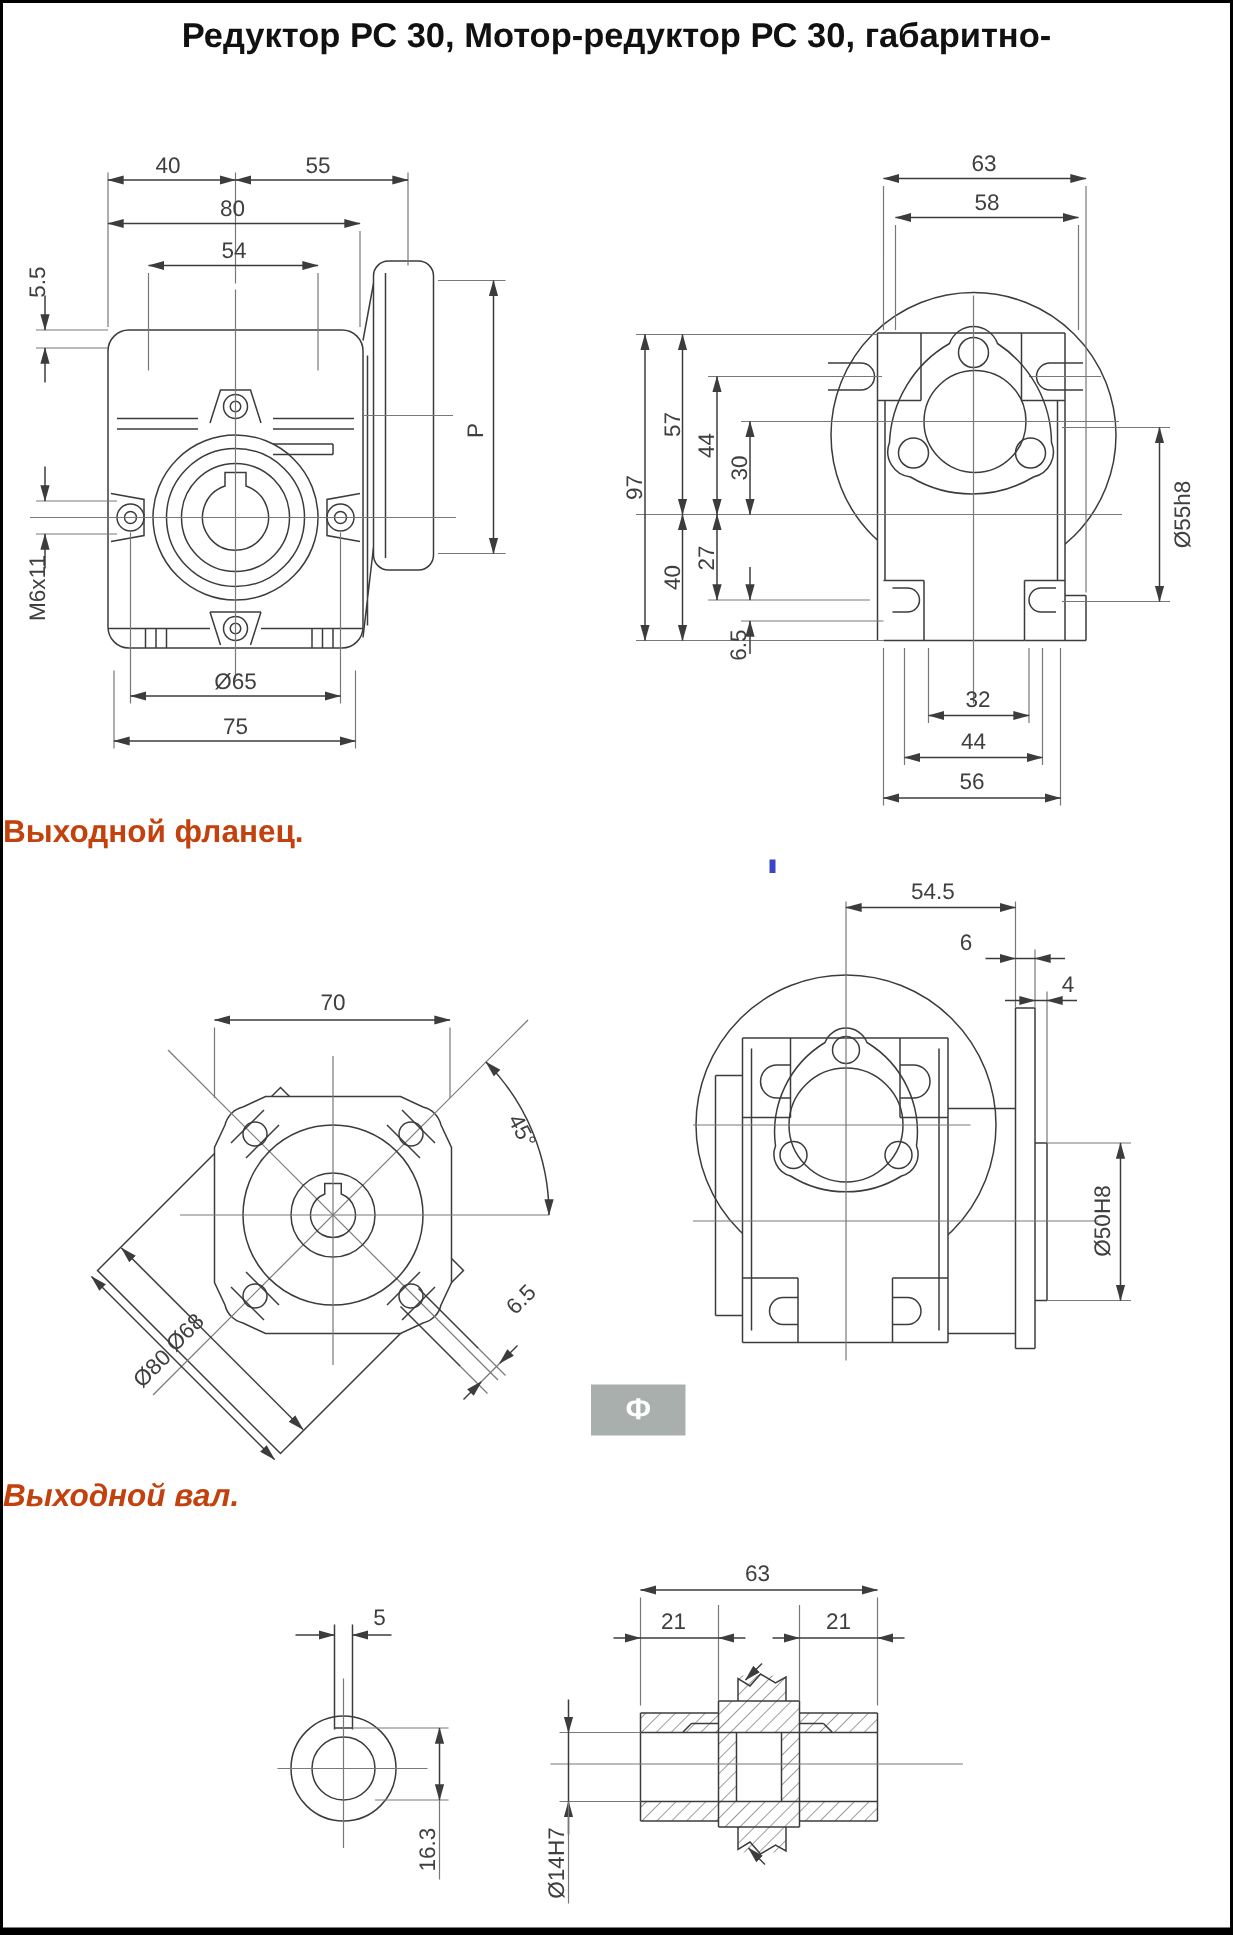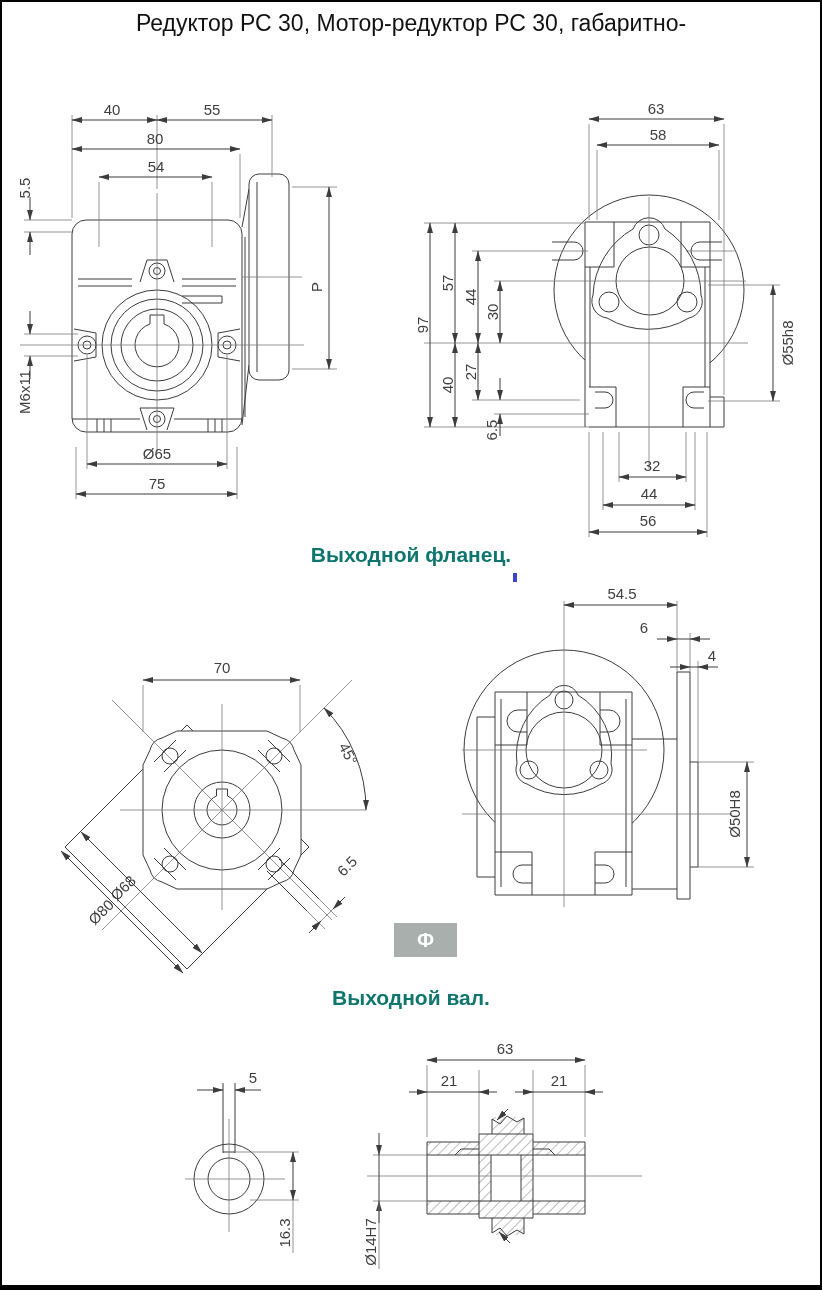--- a/index.html
+++ b/index.html
@@ -2,25 +2,25 @@
 <html><head>
 <meta charset="utf-8">
 <style>
   html,body{margin:0;padding:0;background:#e8e8e8;}
   #frame{
     position:relative;width:818px;height:1283px;background:#fff;
     border:2px solid #000;border-bottom-width:5px;overflow:hidden;
     font-family:"Liberation Sans",sans-serif;
   }
   #title{position:absolute;top:6px;left:0;width:100%;text-align:center;
-    font-size:23px;font-weight:400;color:#111;line-height:30px;}
-  .section-title{position:absolute;width:100%;text-align:center;
-    font-size:21px;font-weight:700;color:#0f766e;}
+    font-size:23px;font-weight:700;color:#111;line-height:30px;}
+  .section-title{position:absolute;width:100%;text-align:left;
+    font-size:21px;font-weight:700;color:#c2410c;}
   #flange-title{top:541px;}
-  #shaft-title{top:984px;}
+  #shaft-title{top:984px;font-style:italic;}
   .drawing{position:absolute;}
   #d-side{left:10px;top:95px;}
   #d-front{left:410px;top:95px;}
   #d-flangeface{left:30px;top:640px;}
   #d-flangeside{left:430px;top:575px;}
   #d-shaftend{left:175px;top:1055px;}
   #d-shaftsec{left:355px;top:1035px;}
   svg .ln{stroke:#3c3c3c;stroke-width:1;fill:none;}
   svg .cl{stroke:#787878;stroke-width:0.8;fill:none;}
   svg .fw{fill:#ffffff;}

